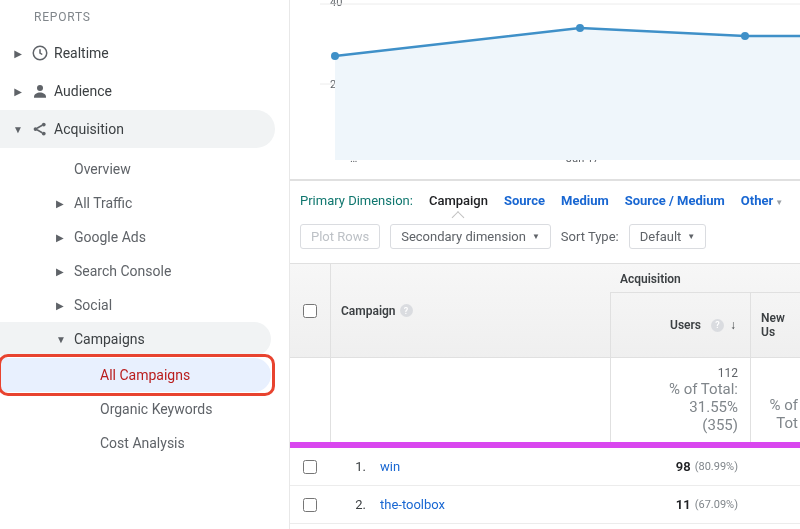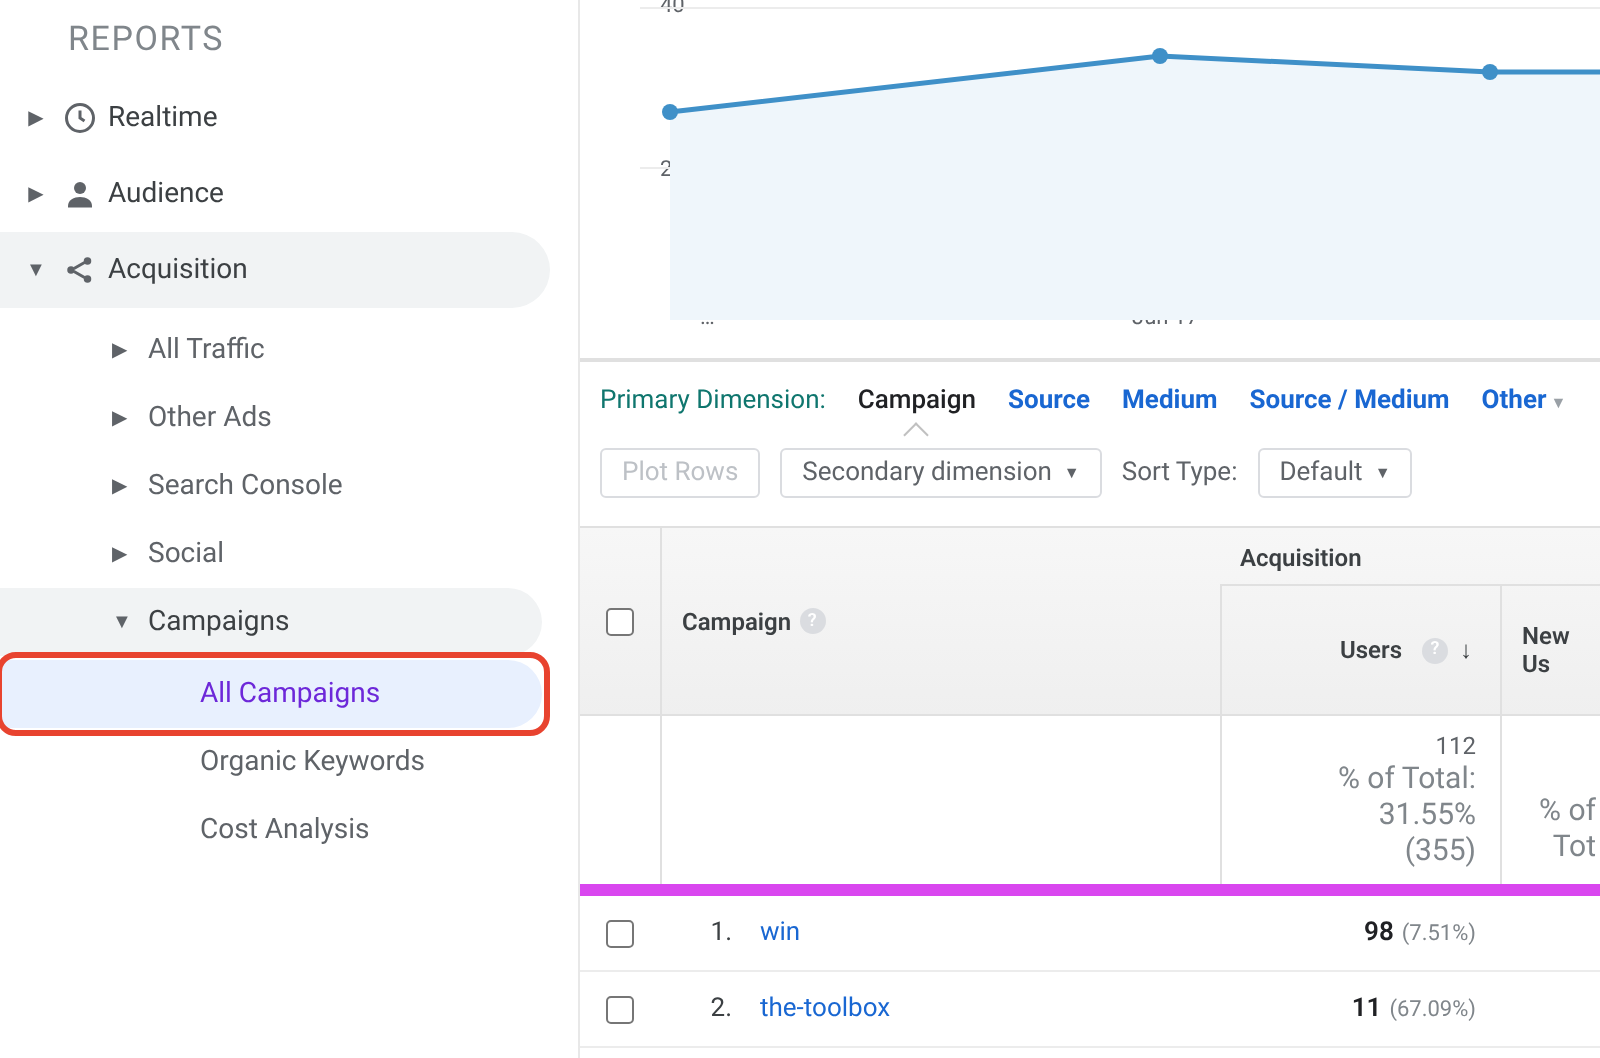--- a/index.html
+++ b/index.html
@@ -17,21 +17,21 @@
   
   .sidebar {
     width: 290px;
     border-right: 1px solid #e8e8e8;
     padding-top: 6px;
     background: #fff;
     flex-shrink: 0;
   }
   .side-heading {
     padding: 4px 8px 10px 34px;
-    font-size: 17px;
+    font-size: 12px;
     letter-spacing: 0.8px;
     color: #80868b;
   }
   .nav-item {
     display: flex;
     align-items: center;
     height: 38px;
     padding-left: 10px;
     color: #3c4043;
     font-size: 14px;
@@ -85,21 +85,21 @@
     display: flex;
     align-items: center;
     padding-left: 100px;
     font-size: 14px;
     color: #5f6368;
     cursor: pointer;
   }
   .subsub-item.active {
     position: relative;
     background: #e8f0fe;
-    color: #6d28d9;
+    color: #b91c1c;
     border-radius: 0 18px 18px 0;
     margin-right: 18px;
   }
   .highlight-box {
     position: absolute;
     inset: -4px -4px -4px -2px;
     border: 3px solid #e8432f;
     border-radius: 10px;
     pointer-events: none;
   }
@@ -280,26 +280,30 @@
             <circle cx="17" cy="6" r="2.5"></circle>
             <circle cx="17" cy="18" r="2.5"></circle>
             <path d="M8 11l7-4M8 13l7 4" stroke="#5f6368" stroke-width="2"></path>
           </svg>
       </span>
       <span>Acquisition</span>
     </div>
 
     <div class="subnav">
       <div class="subnav-item">
+        <span class="subnav-caret"></span>
+        <span>Overview</span>
+      </div>
+      <div class="subnav-item">
         <span class="subnav-caret">▶</span>
         <span>All Traffic</span>
       </div>
       <div class="subnav-item">
         <span class="subnav-caret">▶</span>
-        <span>Other Ads</span>
+        <span>Google Ads</span>
       </div>
       <div class="subnav-item">
         <span class="subnav-caret">▶</span>
         <span>Search Console</span>
       </div>
       <div class="subnav-item">
         <span class="subnav-caret">▶</span>
         <span>Social</span>
       </div>
       <div class="subnav-item expanded">
@@ -400,21 +404,21 @@
     </div>
 
     <div class="tbody-row">
       <div class="td td-check">
           <input type="checkbox" style="">
         </div>
       <div class="td td-idx">1.</div>
       <div class="td td-link">win</div>
       <div class="td td-num">
         <span class="main-n">98</span>
-        <span class="pct">(7.51%)</span>
+        <span class="pct">(80.99%)</span>
       </div>
       <div class="td td-trail">6</div>
     </div>
 
     <div class="tbody-row">
       <div class="td td-check">
           <input type="checkbox" style="">
         </div>
       <div class="td td-idx">2.</div>
       <div class="td td-link">the-toolbox</div>

